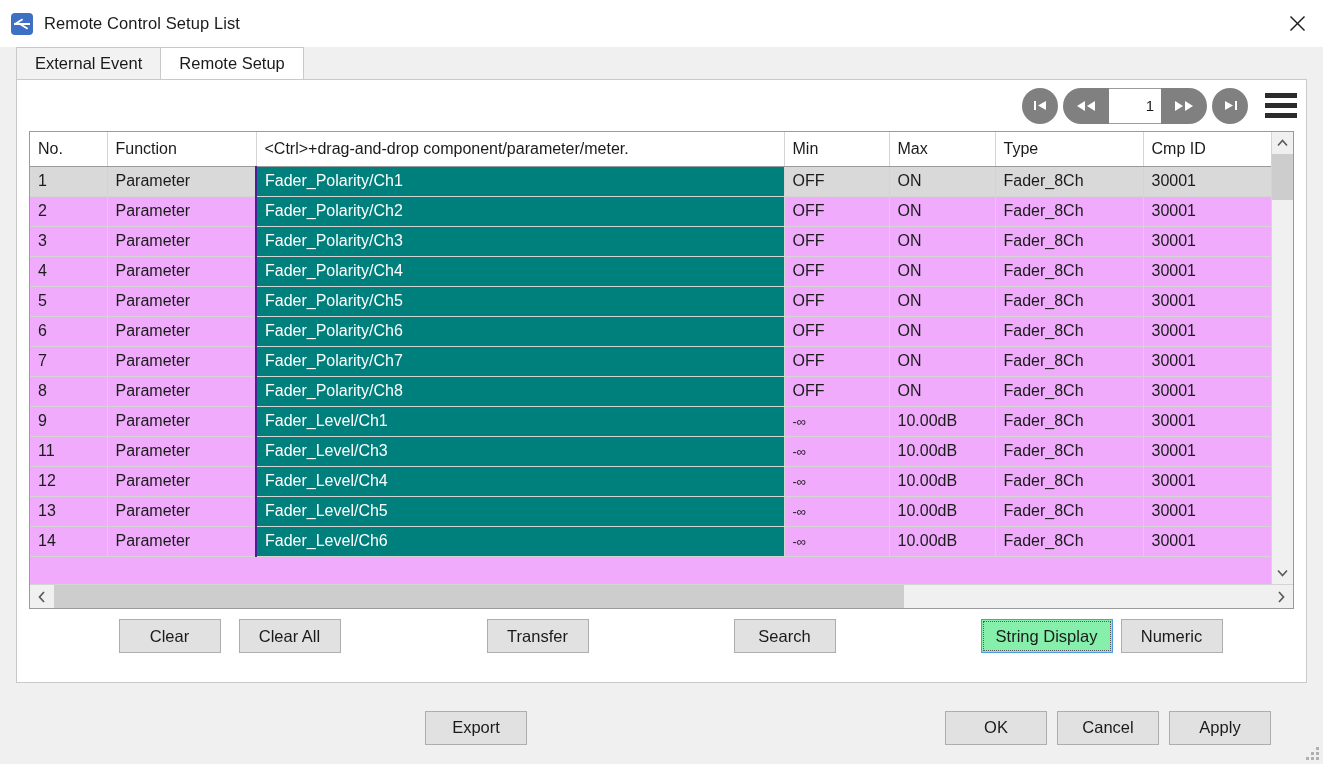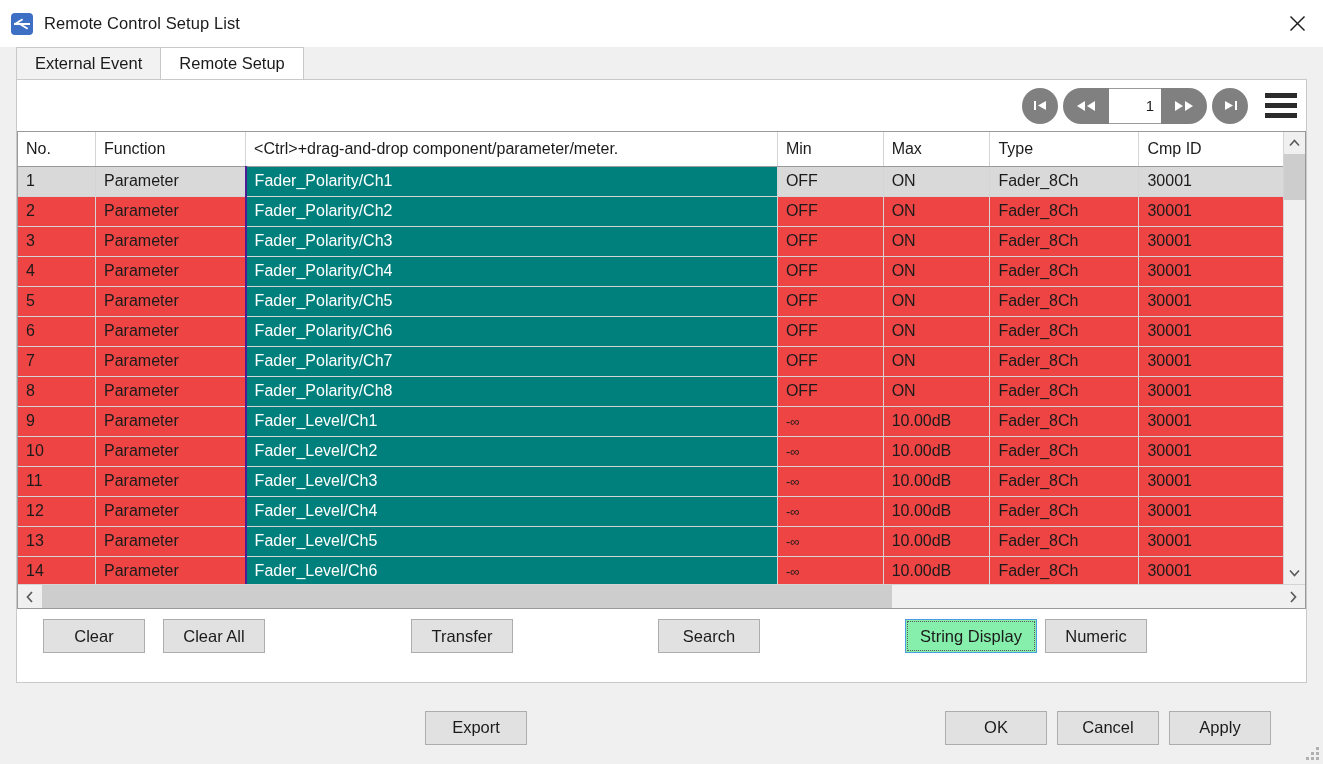--- a/index.html
+++ b/index.html
@@ -169,23 +169,23 @@
   }
   .hamburger span {
     display: block;
     height: 5px;
     background: #2b2b2b;
     width: 100%;
   }
 
   
   .gridwrap {
-    margin: 0 0;
+    margin: 0 12px;
     border: 1px solid #9a9a9a;
-    background: #ef4444;
+    background: #f0abfc;
     height: 478px;
     display: flex;
     flex-direction: column;
     overflow: hidden;
   }
   .grid-body-area {
     display: flex;
     flex: 1 1 auto;
     overflow: hidden;
   }
@@ -287,20 +287,21 @@
     cursor: pointer;
   }
 
   
   .btnrow {
     height: 54px;
     display: flex;
     align-items: center;
     padding: 0 8px;
     position: relative;
+    justify-content: center;
   }
   .btn {
     height: 34px;
     min-width: 102px;
     background: #e1e1e1;
     border: 1px solid #adadad;
     font-size: 16.5px;
     color: #1b1b1b;
     font-family: "Liberation Sans", sans-serif;
     cursor: pointer;
@@ -504,29 +505,20 @@
                 <tr>
                   <td>9</td>
                   <td>Parameter</td>
                   <td class="param-cell">Fader_Level/Ch1</td>
                   <td><span class="inf">-∞</span></td>
                   <td>10.00dB</td>
                   <td>Fader_8Ch</td>
                   <td>30001</td>
                 </tr>
                 <tr>
-                  <td>10</td>
-                  <td>Parameter</td>
-                  <td class="param-cell">Fader_Level/Ch2</td>
-                  <td><span class="inf">-∞</span></td>
-                  <td>10.00dB</td>
-                  <td>Fader_8Ch</td>
-                  <td>30001</td>
-                </tr>
-                <tr>
                   <td>11</td>
                   <td>Parameter</td>
                   <td class="param-cell">Fader_Level/Ch3</td>
                   <td><span class="inf">-∞</span></td>
                   <td>10.00dB</td>
                   <td>Fader_8Ch</td>
                   <td>30001</td>
                 </tr>
                 <tr>
                   <td>12</td>

